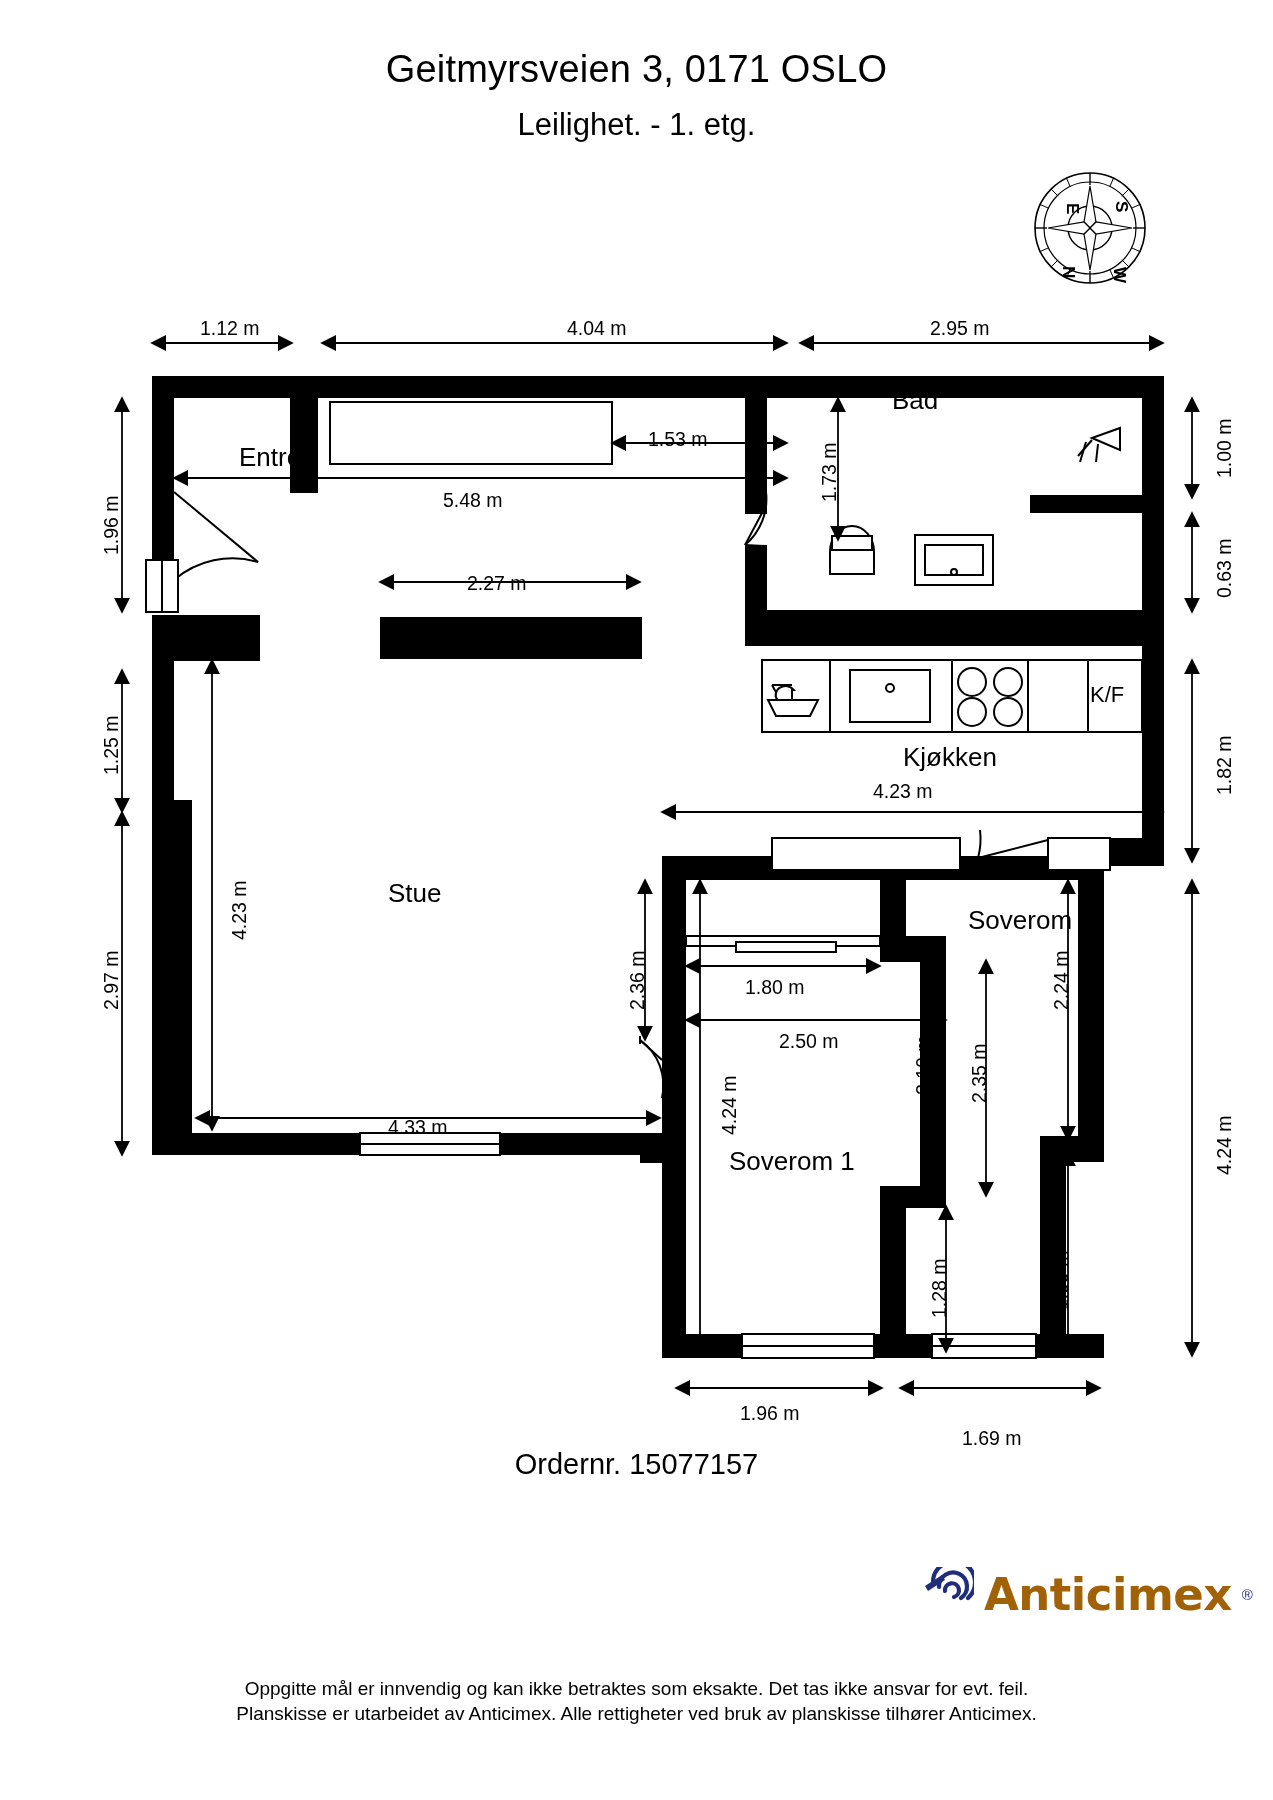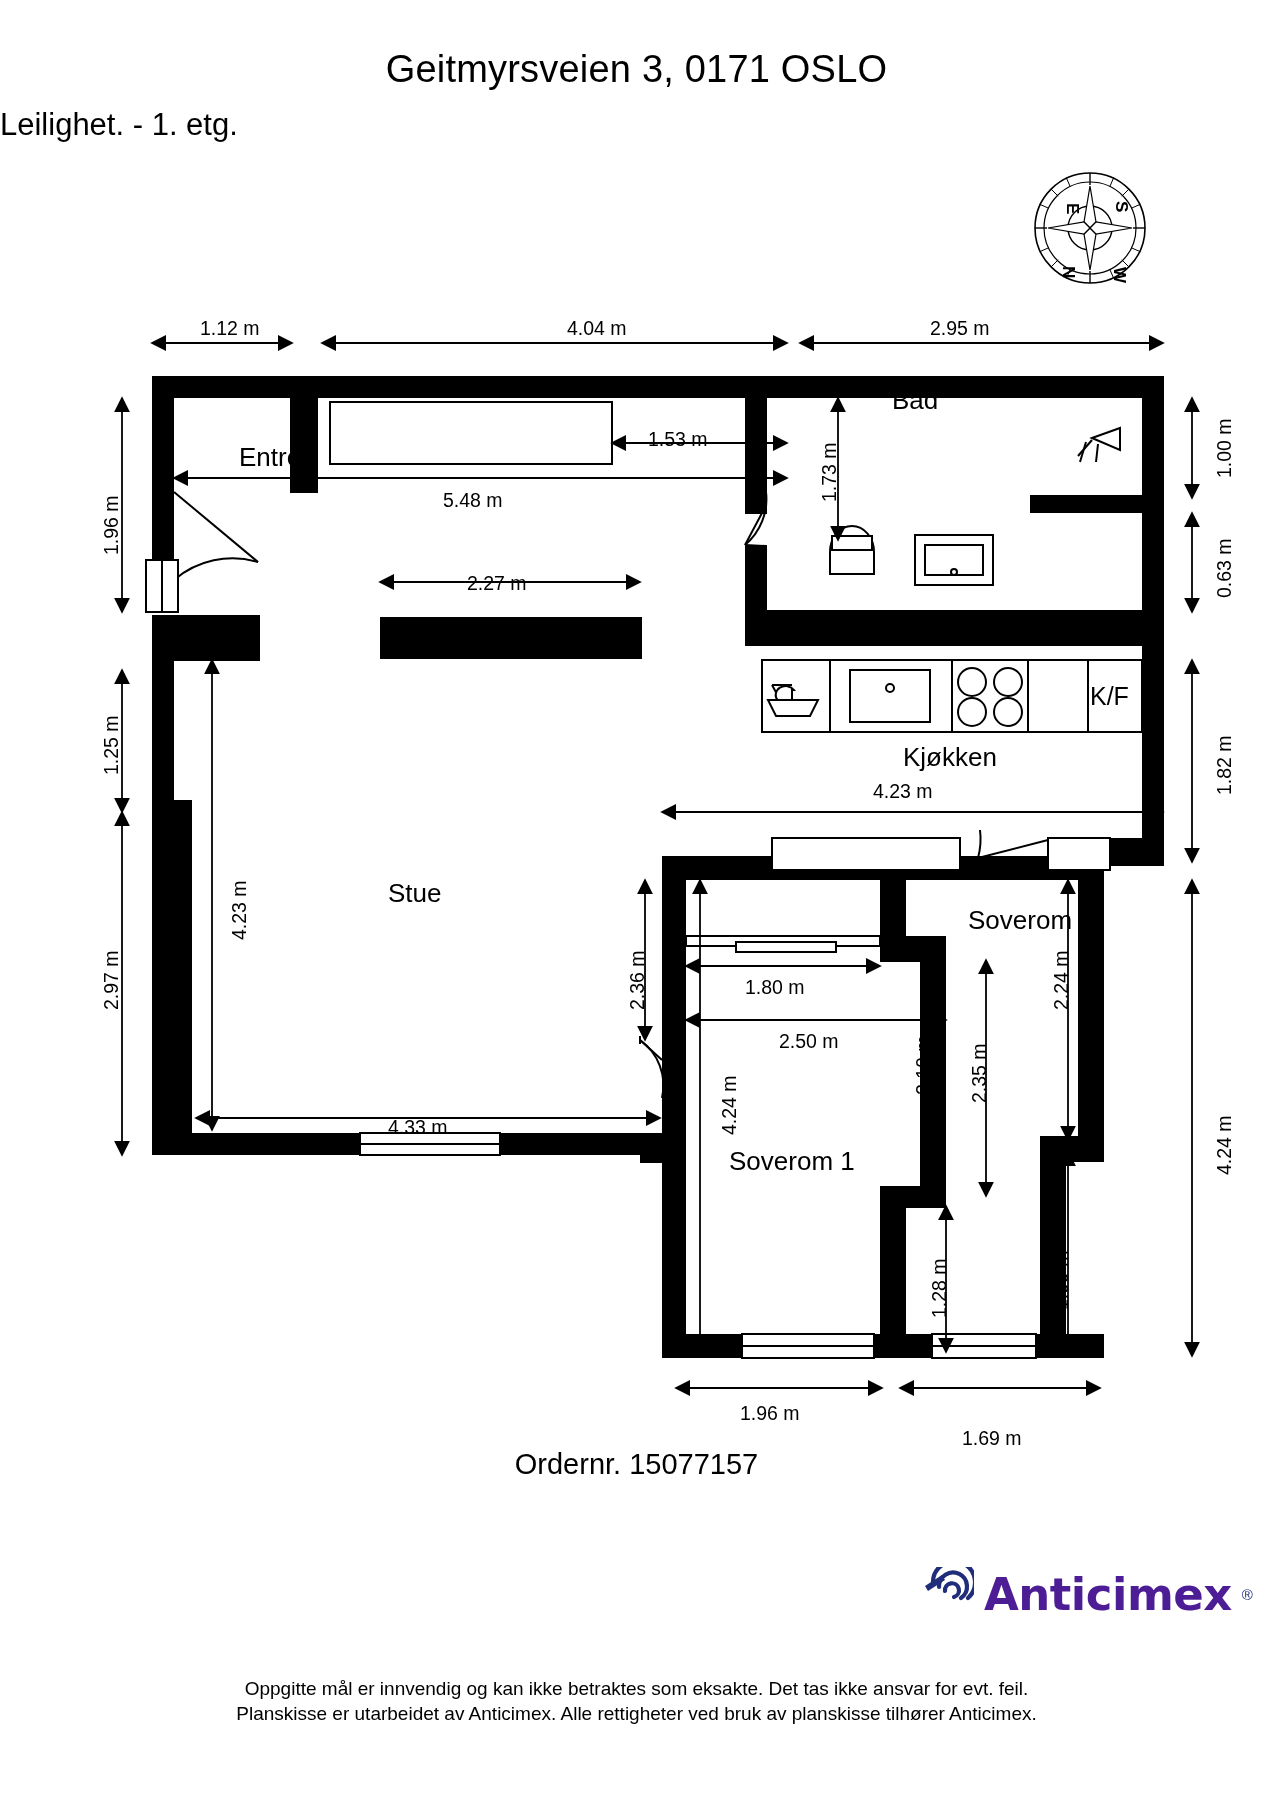--- a/index.html
+++ b/index.html
@@ -13,46 +13,46 @@
   }
   .page{position:absolute;inset:0;border-radius:6px;}
 
   
   .title{
     position:absolute;left:0;right:0;top:48px;
     text-align:center;font-size:38px;letter-spacing:.2px;
   }
   .subtitle{
     position:absolute;left:0;right:0;top:107px;
-    font-size:31px;
+    text-align:center;font-size:31px;
   }
 
   
   .compass{position:absolute;left:1030px;top:168px;width:120px;height:120px;}
 
   
   .plan{position:absolute;left:0;top:0;width:1273px;height:1800px;}
 
   
   .rlabel{position:absolute;font-size:26px;white-space:nowrap;}
-  .rlabel.kf{font-size:25px;}
+  .rlabel.kf{font-size:22px;}
 
   
   .dim{position:absolute;font-size:19.5px;white-space:nowrap;}
   .dim.v{transform-origin:0 0;transform:rotate(-90deg);}
 
   
   .ordernr{
     position:absolute;left:0;right:0;top:1448px;
     text-align:center;font-size:29px;
   }
 
   
   .logo{position:absolute;left:920px;top:1565px;height:58px;display:flex;align-items:center;gap:10px;}
-  .logo-text{font-size:45px;font-weight:bold;color:#4c1d95;letter-spacing:-0.5px;font-family:"DejaVu Sans",sans-serif;}
+  .logo-text{font-size:45px;font-weight:bold;color:#a16207;letter-spacing:-0.5px;font-family:"DejaVu Sans",sans-serif;}
   .logo-reg{font-size:15px;color:#1f2d7b;vertical-align:super;}
 
   
   .footer{
     position:absolute;left:0;right:0;top:1676px;
     text-align:center;font-size:19px;line-height:25px;
   }
 </style>
 </head>
 <body>

